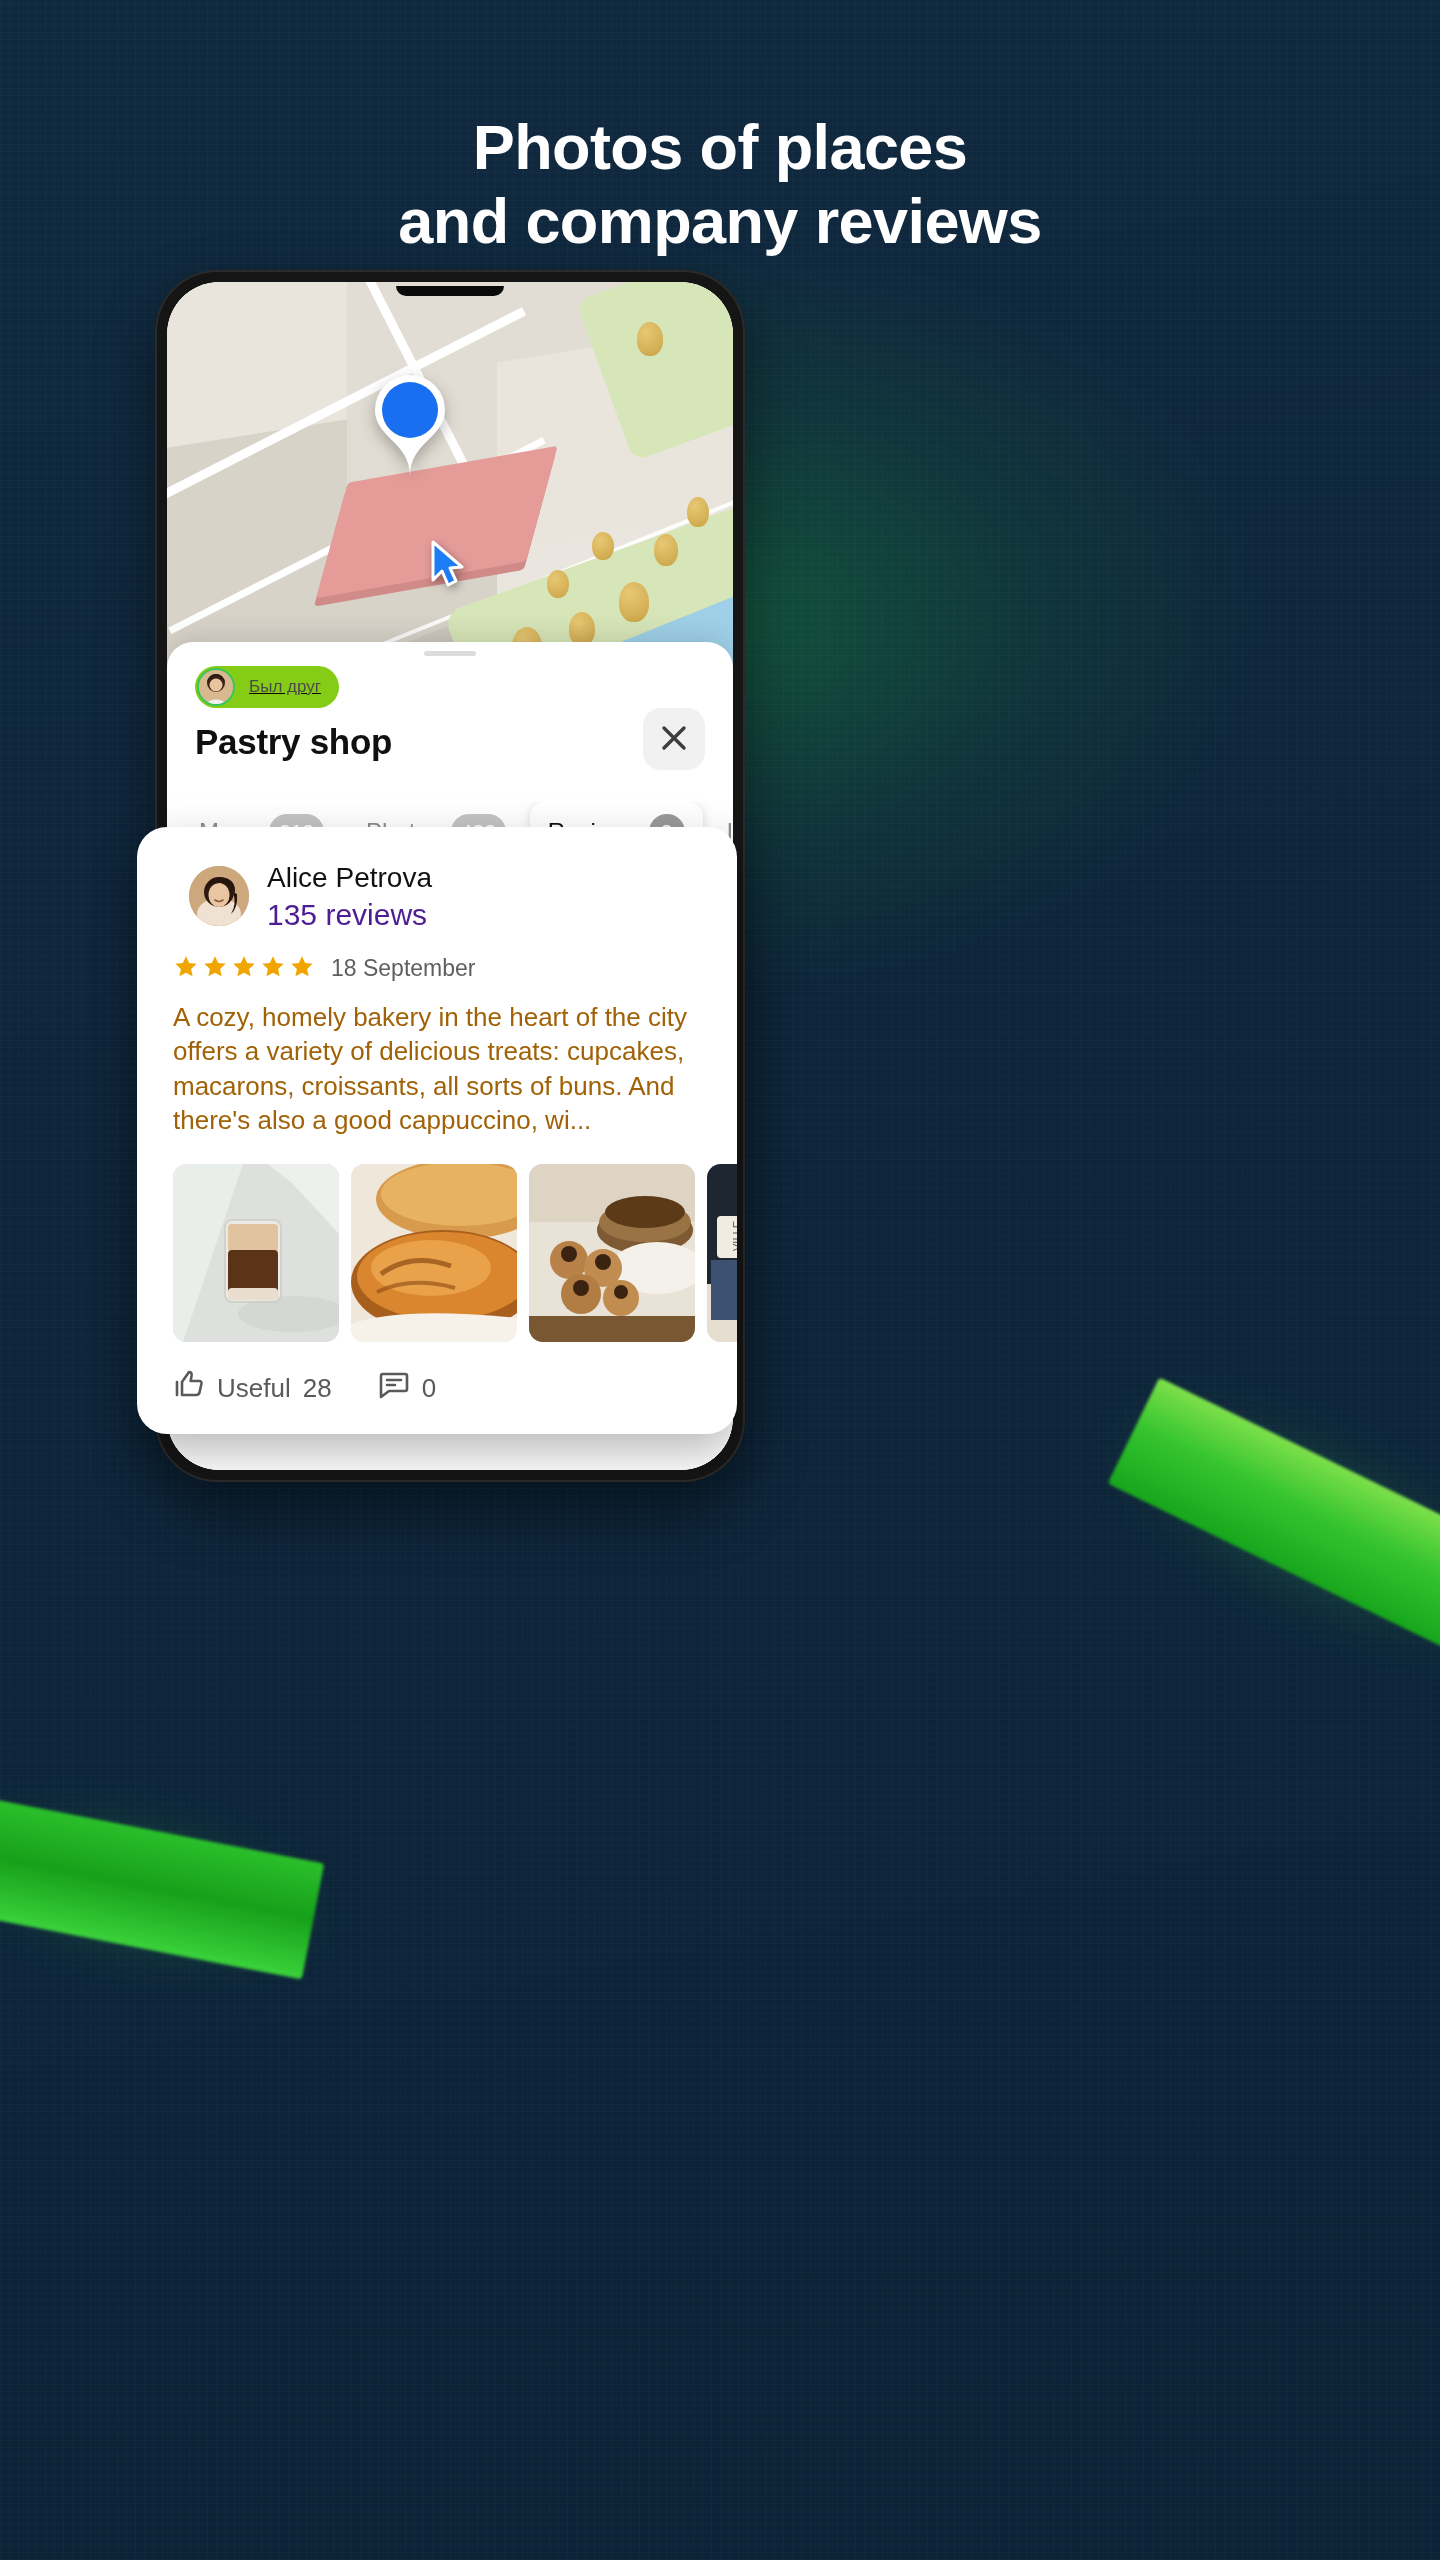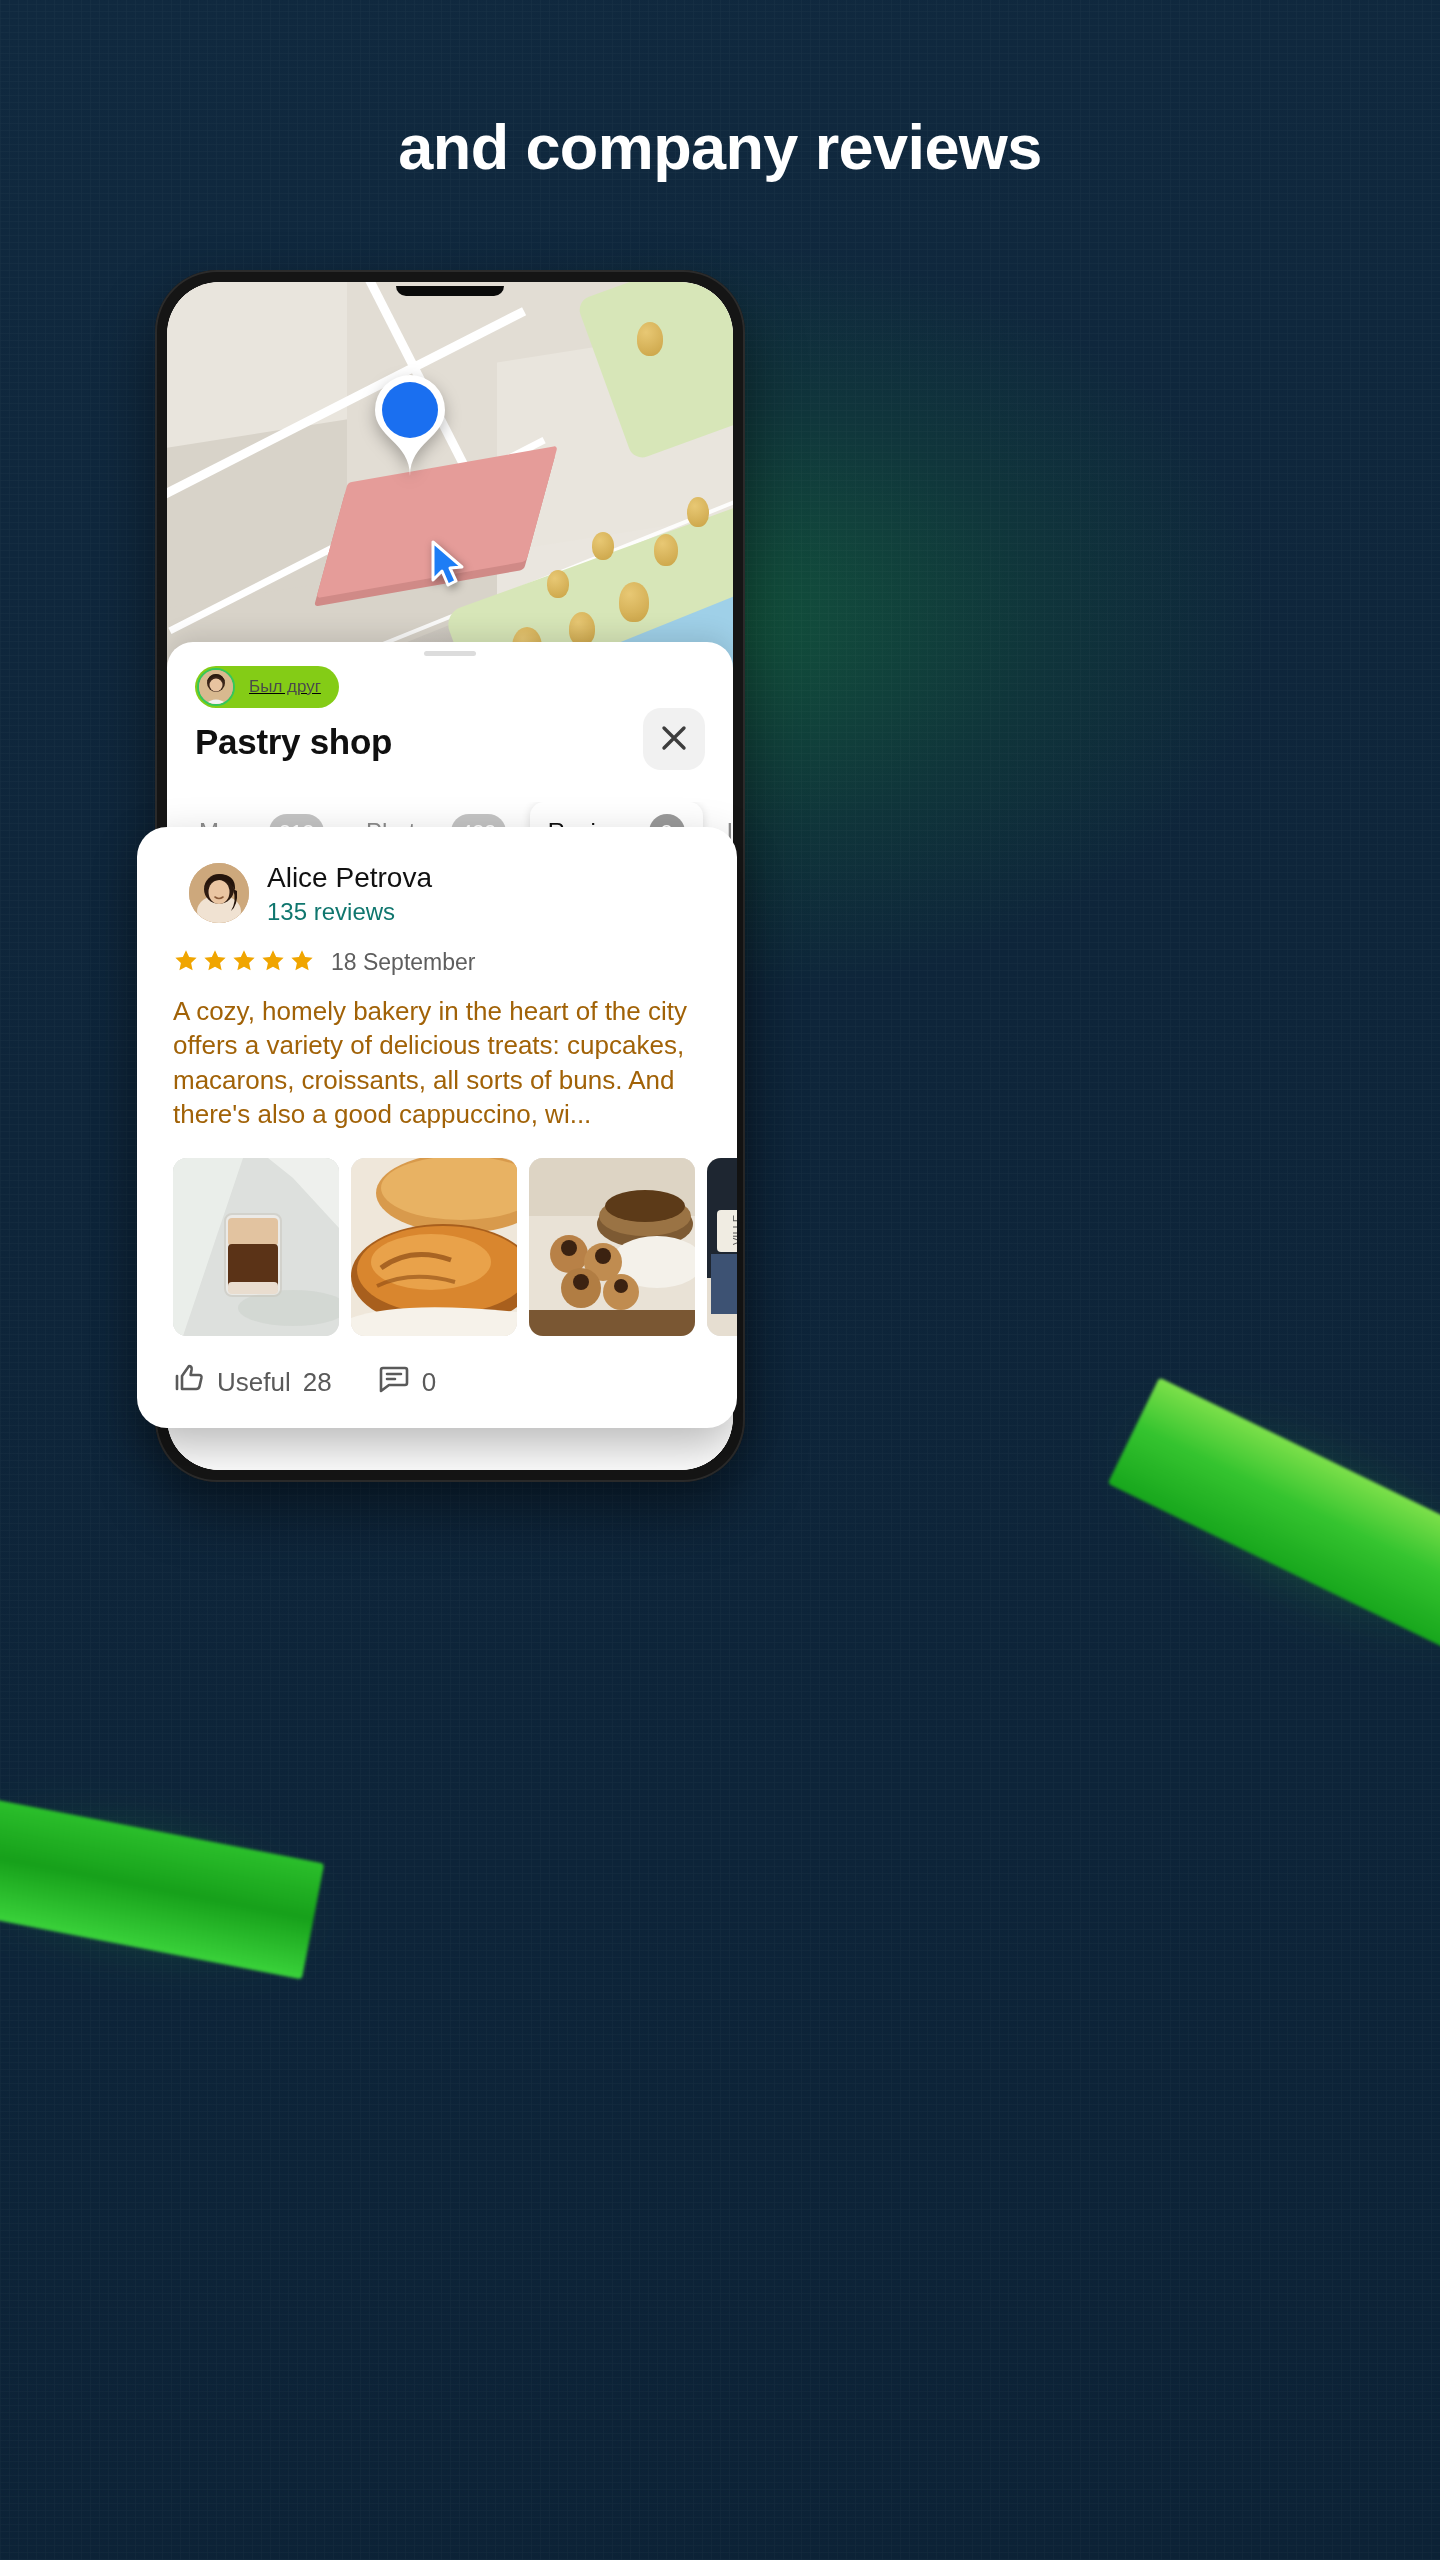--- a/index.html
+++ b/index.html
@@ -209,21 +209,21 @@
     padding: 34px 0 0 0;
     z-index: 30;
     overflow: hidden;
   }
   .rev-head { display: flex; align-items: center; gap: 18px; padding: 0 52px; }
   .rev-avatar {
     width: 60px; height: 60px; border-radius: 50%;
     overflow: hidden; flex: none; background: #caa882;
   }
   .rev-name { font-size: 28px; color: #111; font-weight: 400; line-height: 1.2; }
-  .rev-count { font-size: 24px; color: #0f766e; margin-top: 3px; }
+  .rev-count { font-size: 30px; color: #4c1d95; margin-top: 3px; }
 
   .rev-rating { display: flex; align-items: center; gap: 16px; padding: 22px 36px 0; }
   .stars { display: flex; gap: 3px; }
   .rev-date { font-size: 23px; color: #5e5e5e; }
 
   .rev-text {
     padding: 16px 36px 0;
     font-size: 26px; line-height: 1.33; color: #a16207;
   }
 
@@ -274,20 +274,21 @@
 
 <div class="bg">
   <div class="bg-noise"></div>
 </div>
 <div class="ribbon-left-glow"></div>
 <div class="ribbon ribbon-left"></div>
 <div class="ribbon-right-glow"></div>
 <div class="ribbon ribbon-right"></div>
 
 <h1 class="headline">
+  <span class="headline-line">Photos of places</span>
   <span class="headline-line">and company reviews</span>
 </h1>
 
 <div class="phone">
   <div class="phone-bezel">
     <div class="phone-screen">
 
       <div class="map">
         <div class="map-blocks">
           <div class="blk lite" style="left:-20px;top:-20px;width:300px;height:200px;transform:skewY(-9deg);"></div>

